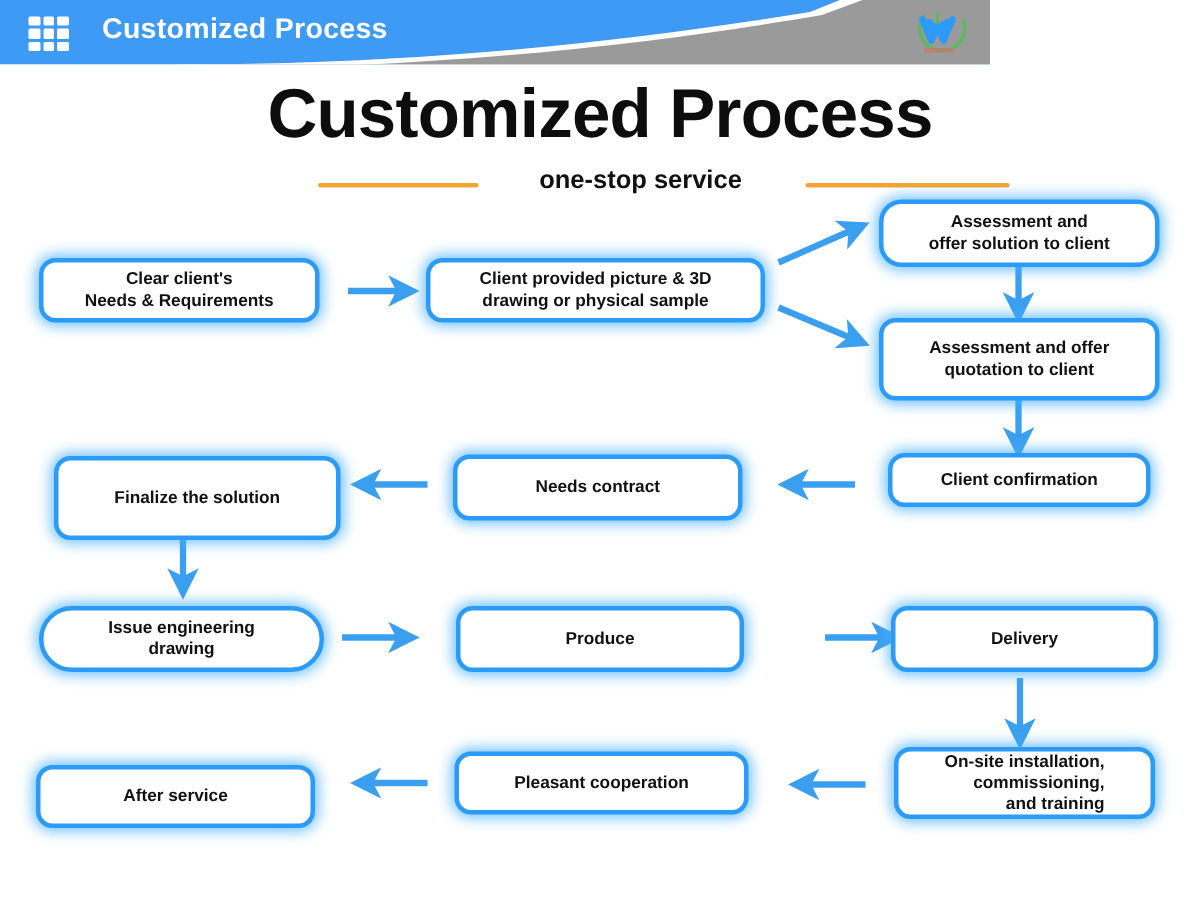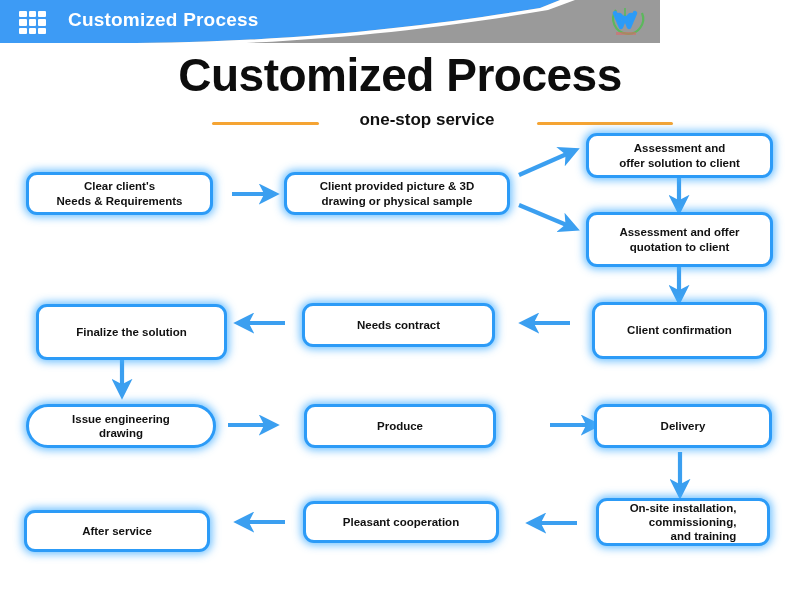--- a/index.html
+++ b/index.html
@@ -205,27 +205,27 @@
     <line x1="285" y1="522" x2="245" y2="522"></line>
   </g>
 </svg>
 
 <div class="fbox" style="left:26px;  top:172px; width:187px; height:43px;">Clear client's
 Needs &amp; Requirements</div>
 
 <div class="fbox" style="left:284px; top:172px; width:226px; height:43px;">Client provided picture &amp; 3D
 drawing or physical sample</div>
 
-<div class="fbox" style="left:586px; top:133px; width:187px; height:45px;">Assessment and
+<div class="fbox" style="left:586px; top:133px; width:187px; height:45px;border-radius:15px;">Assessment and
 offer solution to client</div>
 
 <div class="fbox" style="left:586px; top:212px; width:187px; height:55px;">Assessment and offer
 quotation to client</div>
 
-<div class="fbox" style="left:592px; top:302px; width:175px; height:57px;">Client confirmation</div>
+<div class="fbox" style="left:592px; top:302px; width:175px; height:36px;">Client confirmation</div>
 
 <div class="fbox" style="left:302px; top:303px; width:193px; height:44px;">Needs contract</div>
 
 <div class="fbox" style="left:36px;  top:304px; width:191px; height:56px;">Finalize the solution</div>
 
 <div class="fbox" style="left:26px;  top:404px; width:190px; height:44px;border-radius:22px;">Issue engineering
 drawing</div>
 
 <div class="fbox" style="left:304px; top:404px; width:192px; height:44px;">Produce</div>
 

